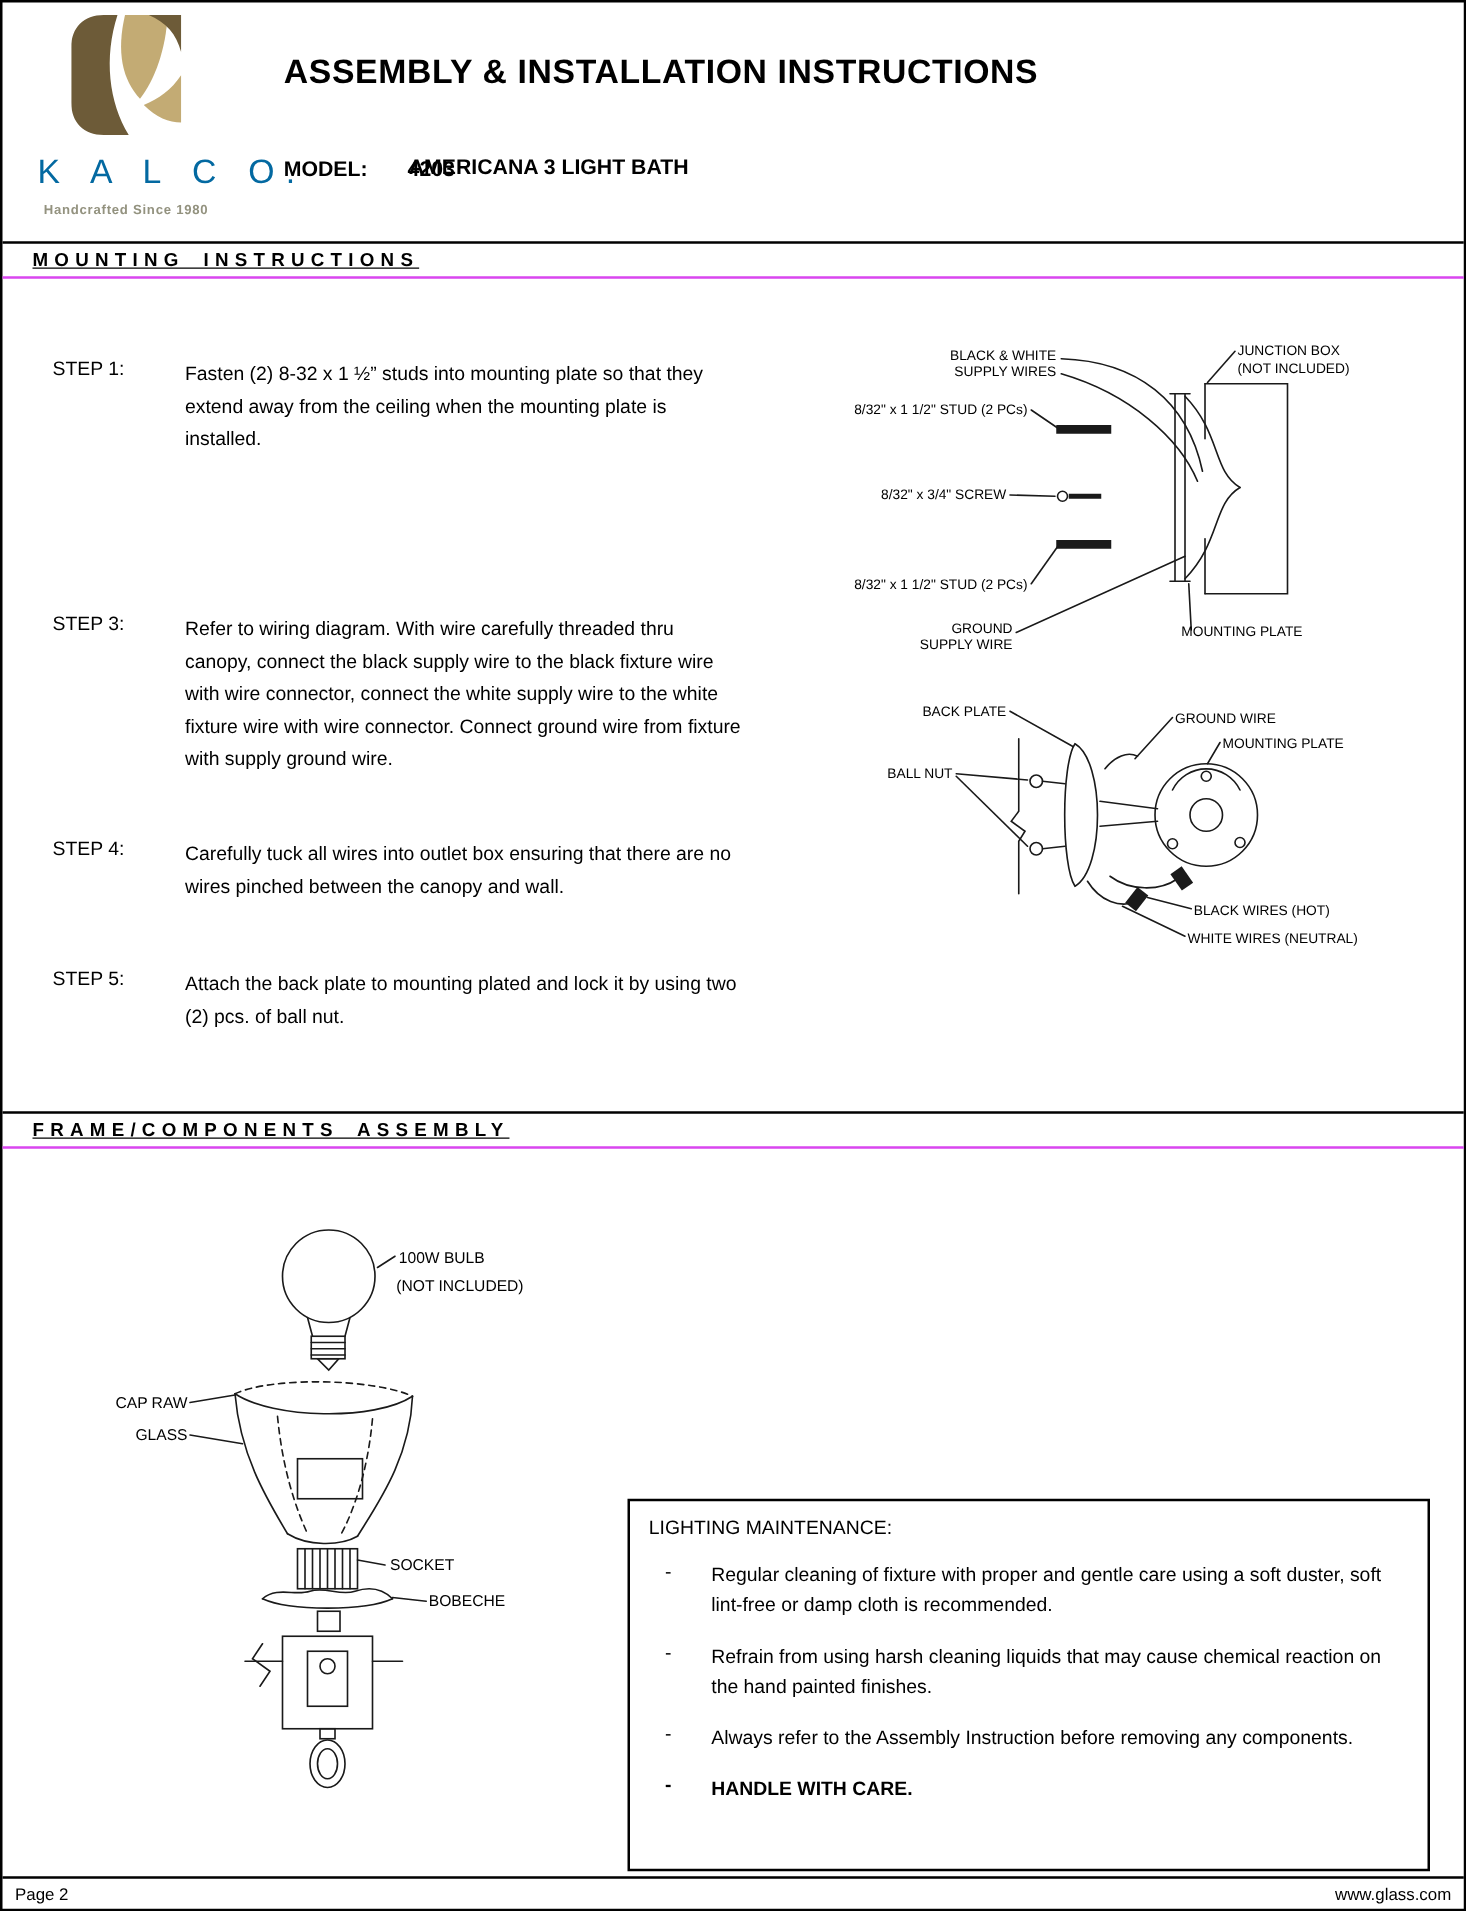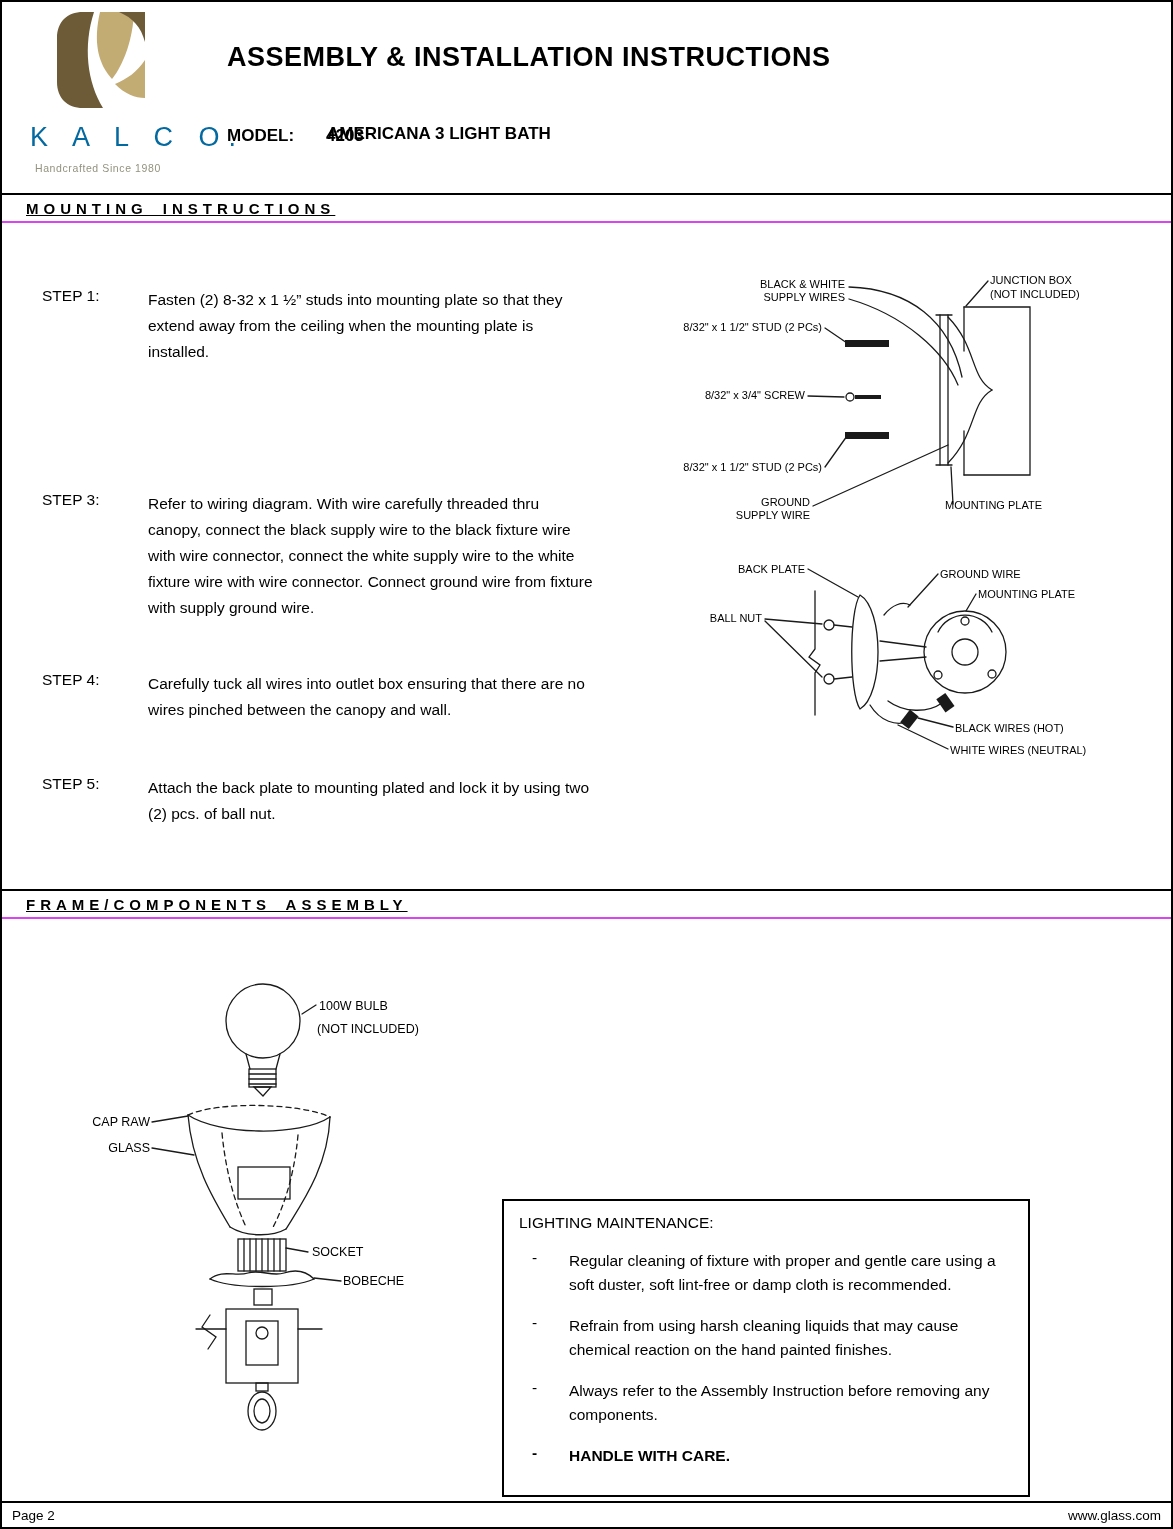--- a/index.html
+++ b/index.html
@@ -6,21 +6,21 @@
   html,body { background:#e8e8e8; }
   body { font-family:"Liberation Sans", sans-serif; color:#000; }
   .page { width:1173px; height:1529px; margin:0 auto; background:#fff;
           border:2px solid #000; display:flex; flex-direction:column; position:relative; }
 
   
   .header { position:relative; height:193px; border-bottom:2px solid #000; flex:none; }
   .logo-graphic { position:absolute; left:55px; top:10px; width:88px; height:96px; }
   .logo-name { position:absolute; left:28px; top:120px; font-size:27px; letter-spacing:9px;
                color:#0369a1; font-weight:400; }
-  .logo-tagline { position:absolute; left:33px; top:160px; font-size:10.5px; color:#93927f; letter-spacing:0.6px; }
+  .logo-tagline { position:absolute; left:33px; top:160px; font-size:10.5px; color:#93927f; letter-spacing:0.6px;font-weight:bold; }
   .doc-title { position:absolute; left:225px; top:40px; font-size:27px; font-weight:bold; letter-spacing:0.5px; }
   .model-row { position:absolute; left:225px; top:96px; font-size:17px; font-weight:bold; display:flex;margin-top:28px; }
   .model-number { margin-left:32px; }
   .product-name { position:absolute; left:325px; top:122px; font-size:17px; font-weight:bold; }
 
   
   .section-bar { height:28px; border-bottom:2px solid #d946ef; display:flex; align-items:center;
                  padding-left:24px; font-size:15px; font-weight:bold; letter-spacing:5px;
                  word-spacing:6px; flex:none;text-decoration:underline; }
 
@@ -35,21 +35,21 @@
   .diagram2 { position:absolute; left:650px; top:330px; }
 
   
   .frame-content { position:relative; flex:1; }
   .fixture-diagram { position:absolute; left:58px; top:46px; }
   .frame-steps { position:absolute; left:532px; top:60px; }
   .frame-step { display:flex; font-size:15.5px; margin-bottom:18px; }
   .frame-step .step-label { width:108px; }
   .frame-step .fstep-text { width:480px; line-height:26px; }
 
-  .maintenance-box { position:absolute; left:500px; top:280px; width:528px; height:298px;
+  .maintenance-box { position:absolute; left:500px; top:280px; width:642px; height:298px;
                      border:2px solid #000; padding:13px 15px; }
   .maintenance-title { font-size:15.5px; margin-bottom:4px; }
   .mrow { display:flex; padding-left:13px; margin-top:17px; font-size:15.5px; }
   .mdash { width:37px; flex:none; }
   .mtext { width:552px; line-height:24px; }
   .mrow.bold { font-weight:bold; }
 
   
   .footer { height:26px; border-top:2px solid #000; display:flex; justify-content:space-between;
             align-items:center; padding:0 10px; font-size:13.5px; flex:none; }

